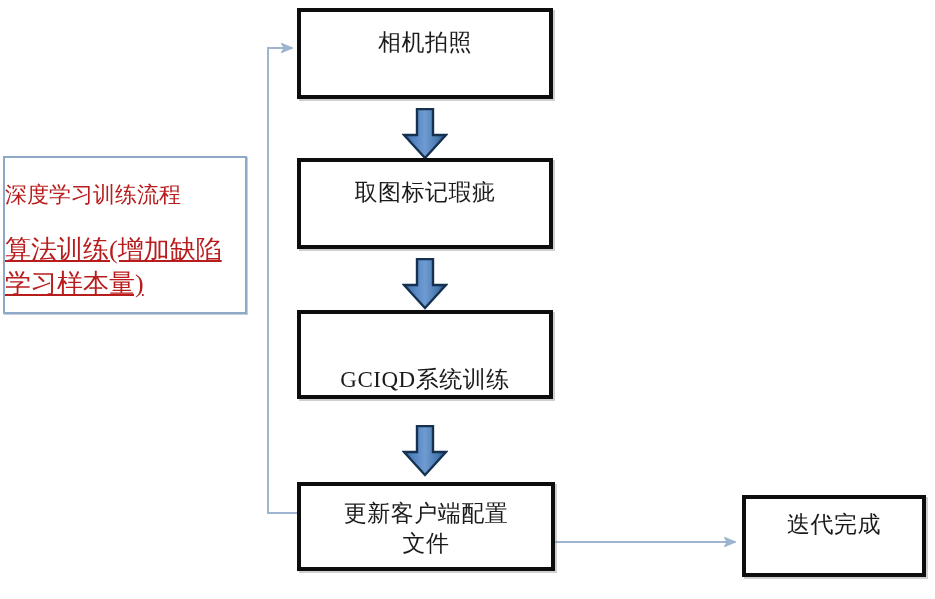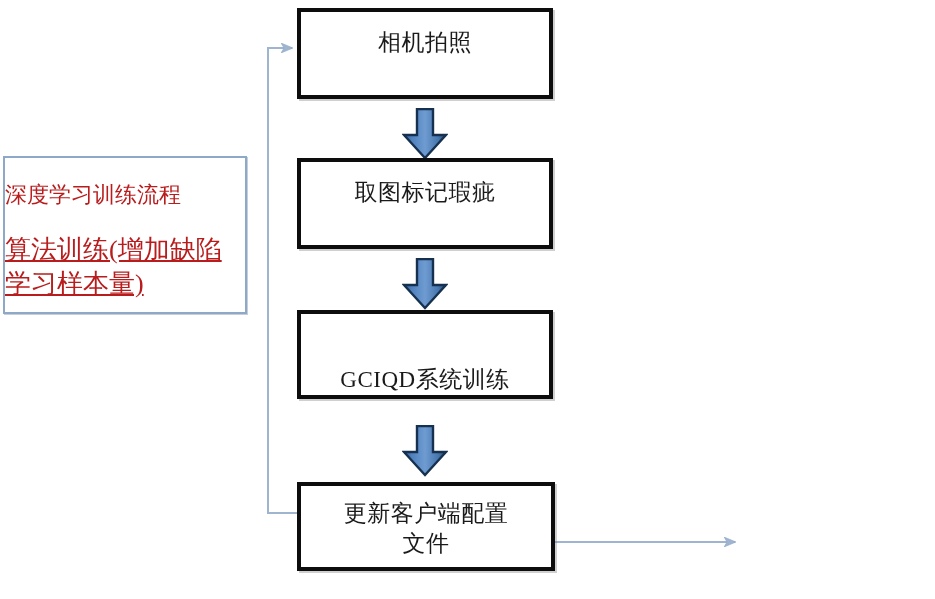--- a/index.html
+++ b/index.html
@@ -147,14 +147,17 @@
       <path d="M15,1 L31,1 L31,27 L44,27 L23,50 L2,27 L15,27 Z" fill="url(#ag3)" stroke="#16314f" stroke-width="2.4" stroke-linejoin="miter"></path>
     </svg>
   </div>
 
   <div class="proc-box" style="left:297px; top:482px; width:258px; height:89px;">
     <div class="proc-label" style="top:13px;">更新客户端配置
 文件</div>
   </div>
 
 
+  <div class="proc-box" style="left:742px; top:495px; width:184px; height:82px;">
+    <div class="proc-label" style="top:11px;">迭代完成</div>
+  </div>
 
 </div>
 
 </body></html>

